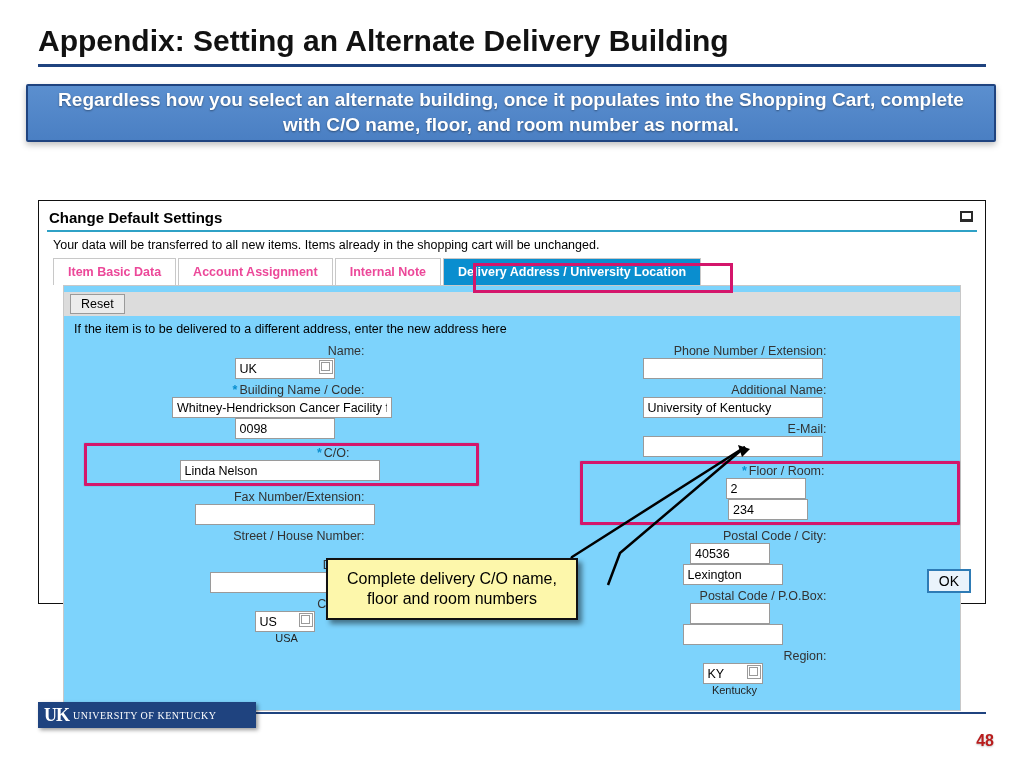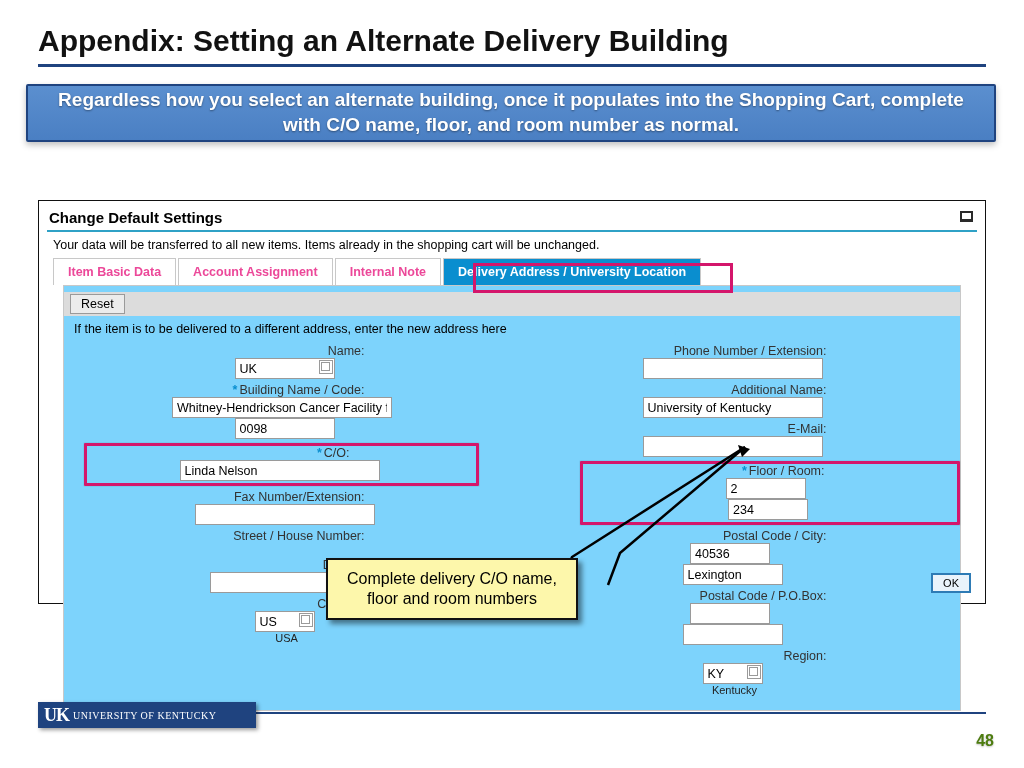--- a/index.html
+++ b/index.html
@@ -40,41 +40,41 @@
   .w60 { width: 60px; } .w80 { width: 80px; } .w100 { width: 100px; }
   .w150 { width: 150px; } .w180 { width: 180px; } .w200 { width: 200px; } .w220 { width: 220px; }
   .gap4 { margin-right: 5px; }
   .f4 { position: relative; display: inline-block; }
   .f4-icon { position: absolute; right: 2px; top: 2px; width: 14px; height: 14px; }
   .f4-icon::before { content:""; position:absolute; inset:0; border:1px solid #9a9a9a; }
   .f4-icon::after { content:""; position:absolute; right:3px; bottom:3px; width:7px; height:7px; border:1px solid #9a9a9a; }
   .static { font-size: 11px; color: #222; padding-left: 4px; }
   .hl { border: 3px solid #d4166b; box-shadow: 0 0 0 1px rgba(0,0,0,0.05); }
   .row.hl { padding: 0 4px 2px 0; border-radius: 1px; }
-  .ok-btn { position: absolute; right: 14px; bottom: 10px; font-size: 11px; padding: 2px 10px; border: 2px solid #2e7bb5; background: #eaf3fb; color: #000; margin-left: 32px; }
+  .ok-btn { position: absolute; right: 14px; bottom: 10px; font-size: 14px; padding: 2px 10px; border: 2px solid #2e7bb5; background: #eaf3fb; color: #000; margin-left: 32px; }
   .callout-arrow {
     position: absolute; left: 560px; top: 445px; width: 190px; height: 150px; pointer-events: none;
   }
   .callout-arrow svg { width: 100%; height: 100%; }
   .callout-box {
     position: absolute; left: 326px; top: 558px; width: 252px; height: 62px;
     background: #fdf7ab; border: 2px solid #111;
     display: flex; align-items: center; justify-content: center; text-align: center;
     box-shadow: 4px 4px 5px rgba(0,0,0,0.45);
     font-size: 16px; color: #000; line-height: 1.25; padding: 0 8px;
   }
   .foot-line { position: absolute; left: 38px; bottom: 54px; width: 948px; height: 2px; background: #1f437f; }
   .uk-logo {
     position: absolute; left: 38px; bottom: 40px; width: 218px; height: 26px;
     background: #1f437f; color: #fff; display: flex; align-items: center;
     box-shadow: 2px 2px 4px rgba(0,0,0,0.4);
   }
   .uk-logo .mono { font-family: "Times New Roman", serif; font-weight: 700; font-size: 18px; padding: 0 4px 0 6px; letter-spacing: -1px; }
   .uk-logo .txt { font-size: 10px; letter-spacing: 0.5px; font-family: "Times New Roman", serif; }
-  .pagenum { position: absolute; right: 14px; bottom: 18px; font-size: 16px; color: #4d7c0f; font-weight: 600; text-shadow: 0 1px 2px rgba(0,0,0,0.25);}
+  .pagenum { position: absolute; right: 14px; bottom: 18px; font-size: 16px; color: #b91c1c; font-weight: 600; text-shadow: 0 1px 2px rgba(0,0,0,0.25);}
 </style>
 </head>
 <body>
 
 <div class="slide">
 
   <div class="title">Appendix: Setting an Alternate Delivery Building</div>
   <div class="title-underline"></div>
 
   <div class="banner">

